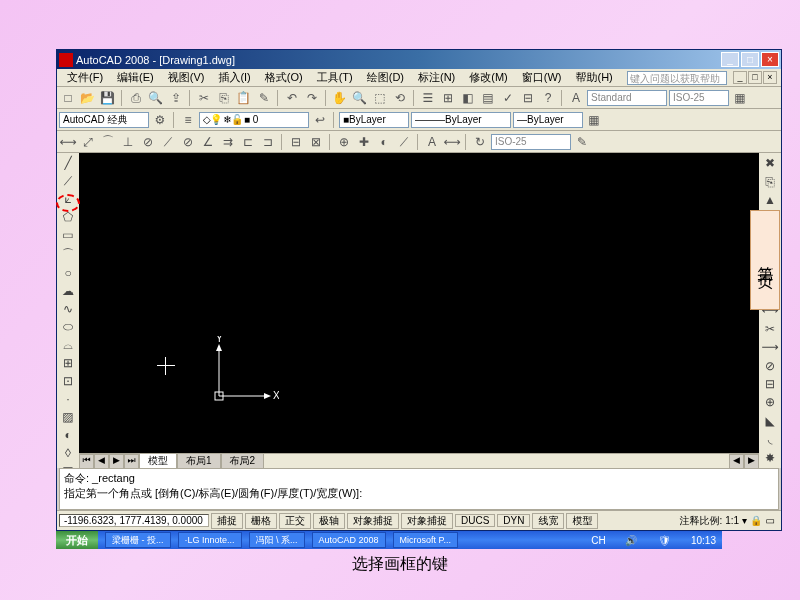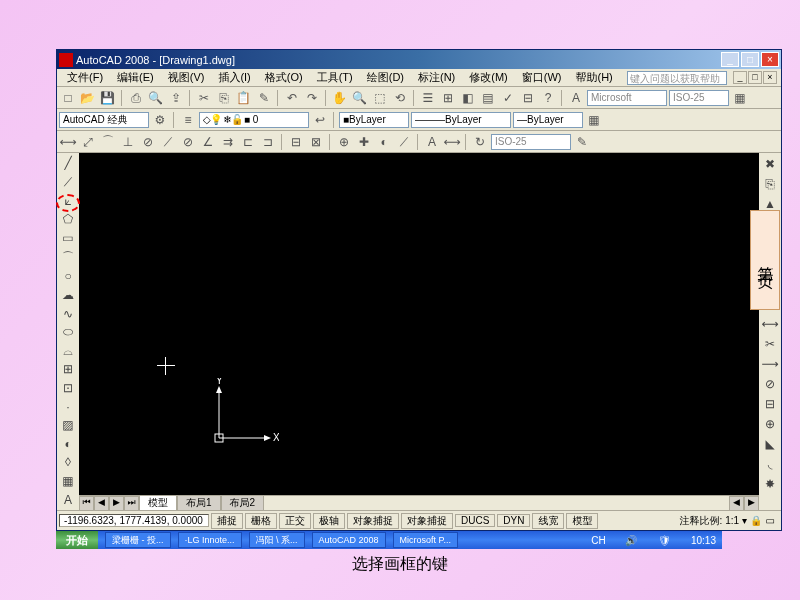--- a/index.html
+++ b/index.html
@@ -108,21 +108,21 @@
     <div class="tb-sep"></div>
     <div class="tb-btn">☰</div>
     <div class="tb-btn">⊞</div>
     <div class="tb-btn">◧</div>
     <div class="tb-btn">▤</div>
     <div class="tb-btn">✓</div>
     <div class="tb-btn">⊟</div>
     <div class="tb-btn">?</div>
     <div class="tb-sep"></div>
     <div class="tb-btn">A</div>
-    <div class="tb-combo dim-combo" style="min-width:80px">Microsoft</div>
+    <div class="tb-combo dim-combo" style="min-width:80px">Standard</div>
     <div class="tb-combo dim-combo" style="min-width:60px">ISO-25</div>
     <div class="tb-btn">▦</div>
   </div>
 
   <div class="toolbar-row">
     <div class="tb-combo" style="min-width:90px">AutoCAD 经典</div>
     <div class="tb-btn">⚙</div>
     <div class="tb-sep"></div>
     <div class="tb-btn">≡</div>
     <div class="tb-combo" style="min-width:110px">◇💡❄🔓■ 0</div>
@@ -231,20 +231,24 @@
       <div class="vtb-btn">⟶</div>
       <div class="vtb-btn">⊘</div>
       <div class="vtb-btn">⊟</div>
       <div class="vtb-btn">⊕</div>
       <div class="vtb-btn">◣</div>
       <div class="vtb-btn">◟</div>
       <div class="vtb-btn">✸</div>
     </div>
   </div>
 
+  <div class="cmdwindow">
+    <div>命令:  _rectang</div>
+    <div>指定第一个角点或 [倒角(C)/标高(E)/圆角(F)/厚度(T)/宽度(W)]:</div>
+  </div>
 
   <div class="statusbar">
     <div class="status-coords">-1196.6323, 1777.4139, 0.0000</div>
     <div class="status-toggle">捕捉</div>
     <div class="status-toggle">栅格</div>
     <div class="status-toggle">正交</div>
     <div class="status-toggle">极轴</div>
     <div class="status-toggle">对象捕捉</div>
     <div class="status-toggle">对象捕捉</div>
     <div class="status-toggle">DUCS</div>

